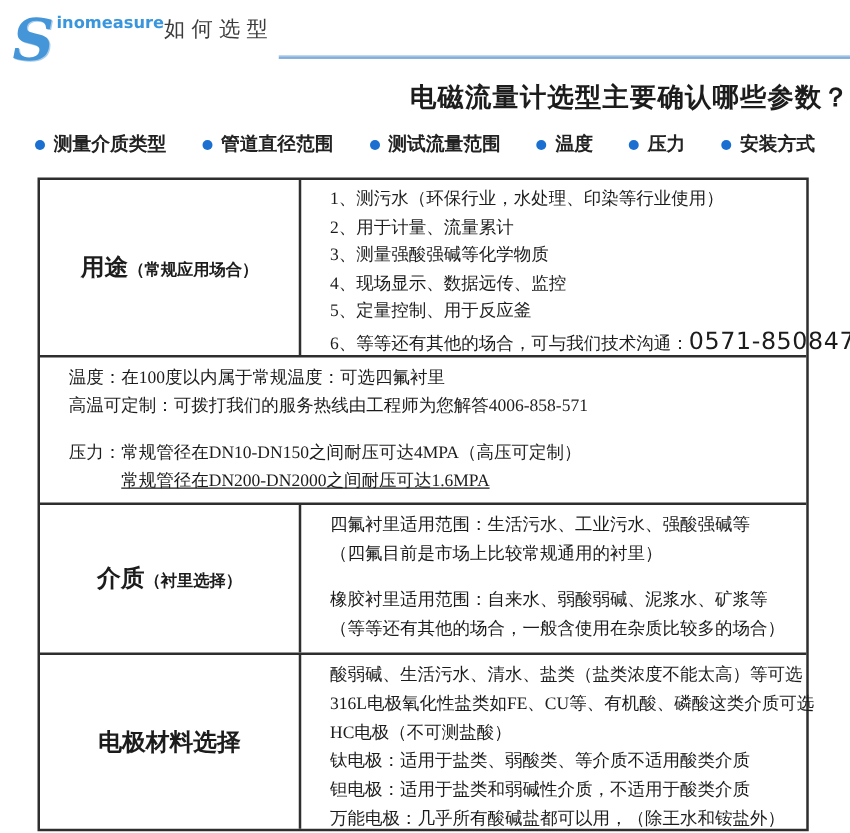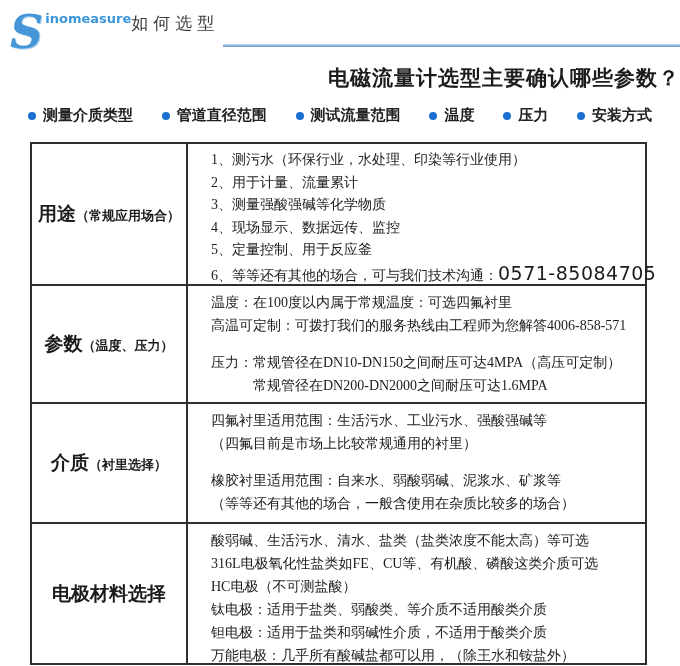--- a/index.html
+++ b/index.html
@@ -86,21 +86,21 @@
   .t-row {
     display: flex;
     box-sizing: border-box;
   }
   .t-row + .t-row { border-top: 2px solid #2e2e2e; }
   .r1 { height: 140px; }
   .r2 { height: 118px; }
   .r3 { height: 120px; }
   .r4 { height: 141px; }
   .cell-h {
-    width: 156px;
+    width: 209px;
     flex: none;
     border-right: 2px solid #2e2e2e;
     box-sizing: border-box;
     display: flex;
     align-items: center;
     justify-content: center;
     text-align: center;
     padding: 0 4px;
   }
   .h-label { font-size: 19px; font-weight: bold; }
@@ -111,21 +111,21 @@
     overflow: visible;
   }
   .line {
     font-size: 14px;
     line-height: 23px;
     white-space: nowrap;
   }
   .r1 .line { line-height: 22.5px; }
   .r4 .line { line-height: 23px; }
   .gap { height: 14px; }
-  .indent { padding-left: 42px; }
+  .indent { padding-left: 42px; text-decoration: underline; }
   .phone {
     font-family: "DejaVu Sans", sans-serif;
     font-size: 19px;
     letter-spacing: 0.5px;
   }
 </style>
 </head>
 <body>
 
 <div class="header">
@@ -182,25 +182,20 @@
       <div class="line">3、测量强酸强碱等化学物质</div>
       <div class="line">4、现场显示、数据远传、监控</div>
       <div class="line">5、定量控制、用于反应釜</div>
       <div class="line">
         <span>6、等等还有其他的场合，可与我们技术沟通：</span><span class="phone">0571-85084705</span>
       </div>
     </div>
   </div>
 
   <div class="t-row r2">
-    <div class="cell-h">
-      <span>
-        <span class="h-label">参数</span><span class="h-note">（温度、压力）</span>
-      </span>
-    </div>
     <div class="cell-c">
       <div class="line">温度：在100度以内属于常规温度：可选四氟衬里</div>
       <div class="line">高温可定制：可拨打我们的服务热线由工程师为您解答4006-858-571</div>
       <div class="gap"></div>
       <div class="line">压力：常规管径在DN10-DN150之间耐压可达4MPA（高压可定制）</div>
       <div class="line indent">常规管径在DN200-DN2000之间耐压可达1.6MPA</div>
     </div>
   </div>
 
   <div class="t-row r3">

